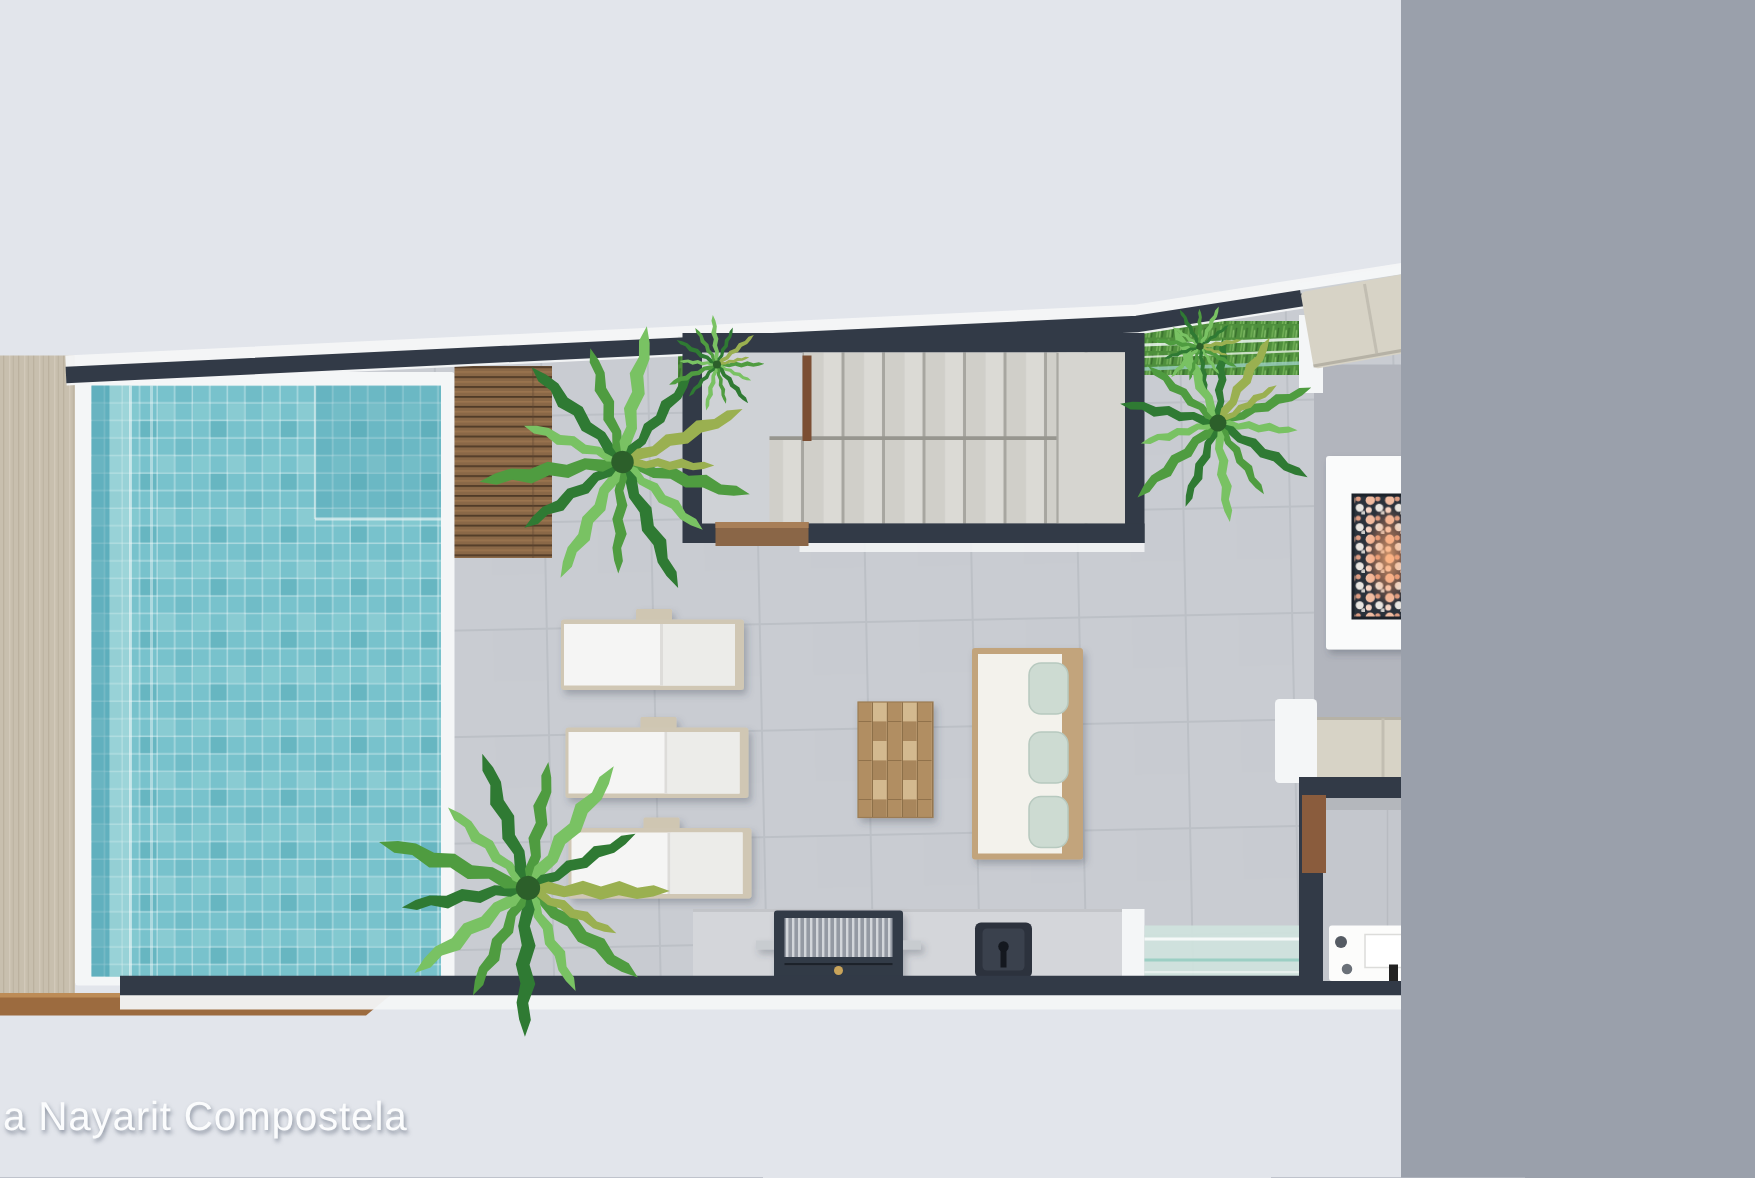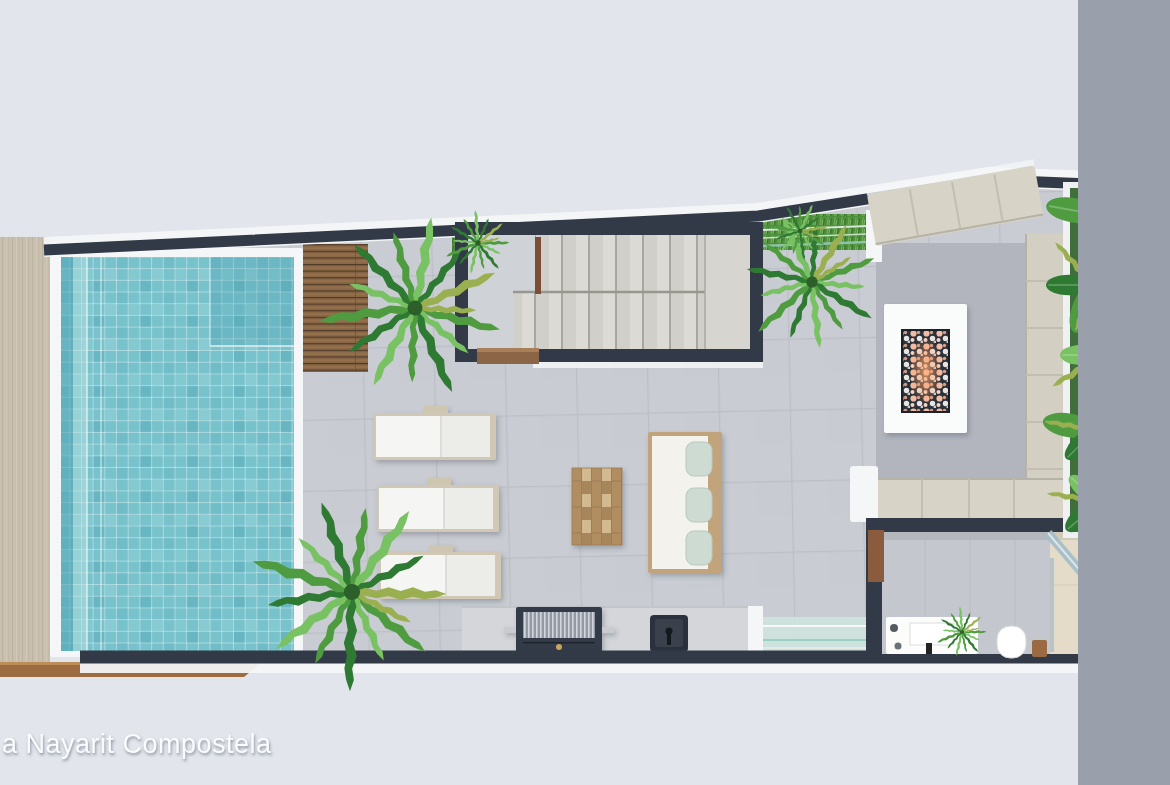--- a/index.html
+++ b/index.html
@@ -4,21 +4,21 @@
 <style>
   :root{
     --bg:#e2e5eb; --wall:#323a47; --white:#f4f6f7; --floor:#c9ccd2; --floor-line:#bcc0c6;
     --pool:#78c2cc; --pool-dark:#4ea3b2; --pool-light:#b8e2e2; --deck:#8a6847; --beige:#c8bfae;
     --cushion:#d7d3c6; --rug:#b2b5bd; --wood:#c2a47c; --mint:#cddbd2; --counter:#d4d6da;
     --concrete:#d2d6da; --fixture:#2c323d; --glass:#cfe3de; --grass:#4e8f3c; --shower-floor:#e4dcc8;
     --leaf:#4f9c40; --leaf-light:#79c263; --leaf-dark:#2f7a33; --leaf-dry:#9ab050; --fire-glow:#ffb27a;
     --watermark:#fbfcfd;
   }
   html,body{margin:0;padding:0;background:#9aa0ab;}
-  .stage{position:relative;width:1078px;height:785px;overflow:hidden;background:var(--bg);
+  .stage{position:relative;width:934px;height:785px;overflow:hidden;background:var(--bg);
          font-family:"Liberation Sans",sans-serif;}
   .stage svg{position:absolute;left:0;top:0;}
   .watermark{position:absolute;left:2px;top:729px;font-size:27px;letter-spacing:.5px;
     color:var(--watermark);text-shadow:1px 2px 3px rgba(70,80,100,.55);white-space:nowrap;}
   
   .f-wall{fill:var(--wall)} .f-white{fill:var(--white)} .f-cushion{fill:var(--cushion)}
   .f-rug{fill:var(--rug)} .f-counter{fill:var(--counter)} .f-fixture{fill:var(--fixture)}
   .f-glass{fill:var(--glass)} .f-shower{fill:var(--shower-floor)}
   .f-mint{fill:var(--mint)} .f-wood{fill:var(--wood)}
   .f-floorbase{fill:var(--floor)} .f-floorline{fill:var(--floor-line)}

